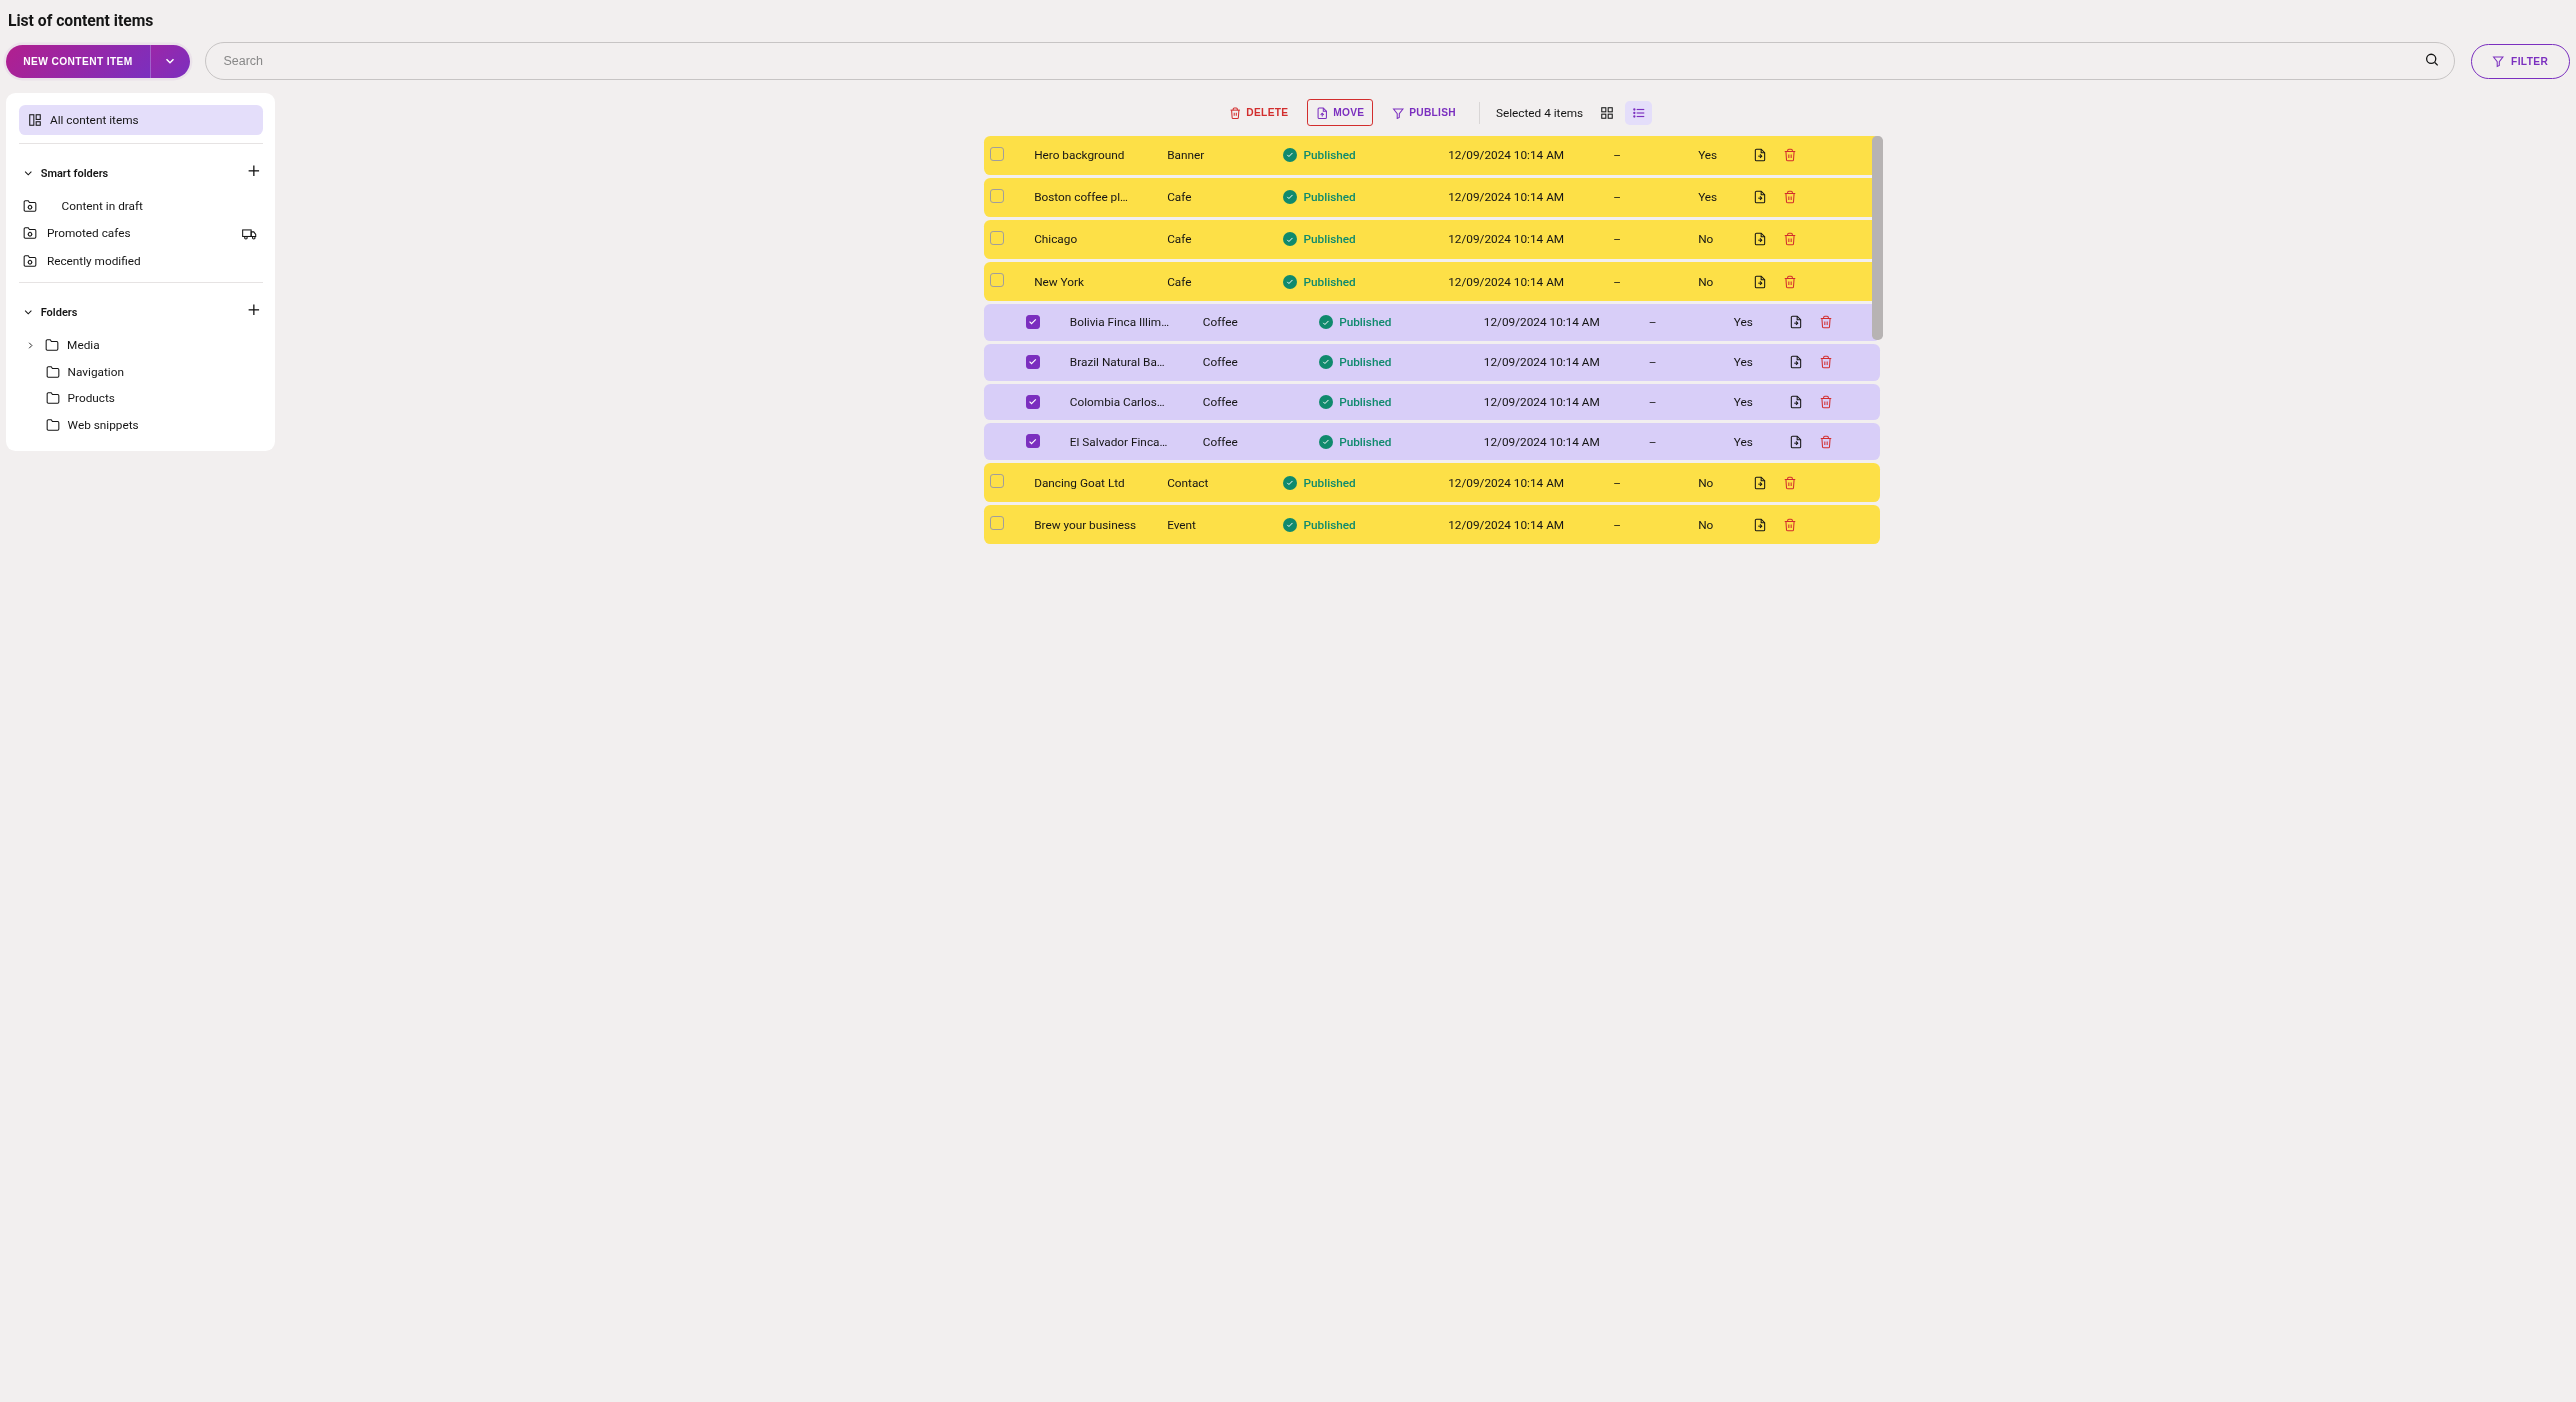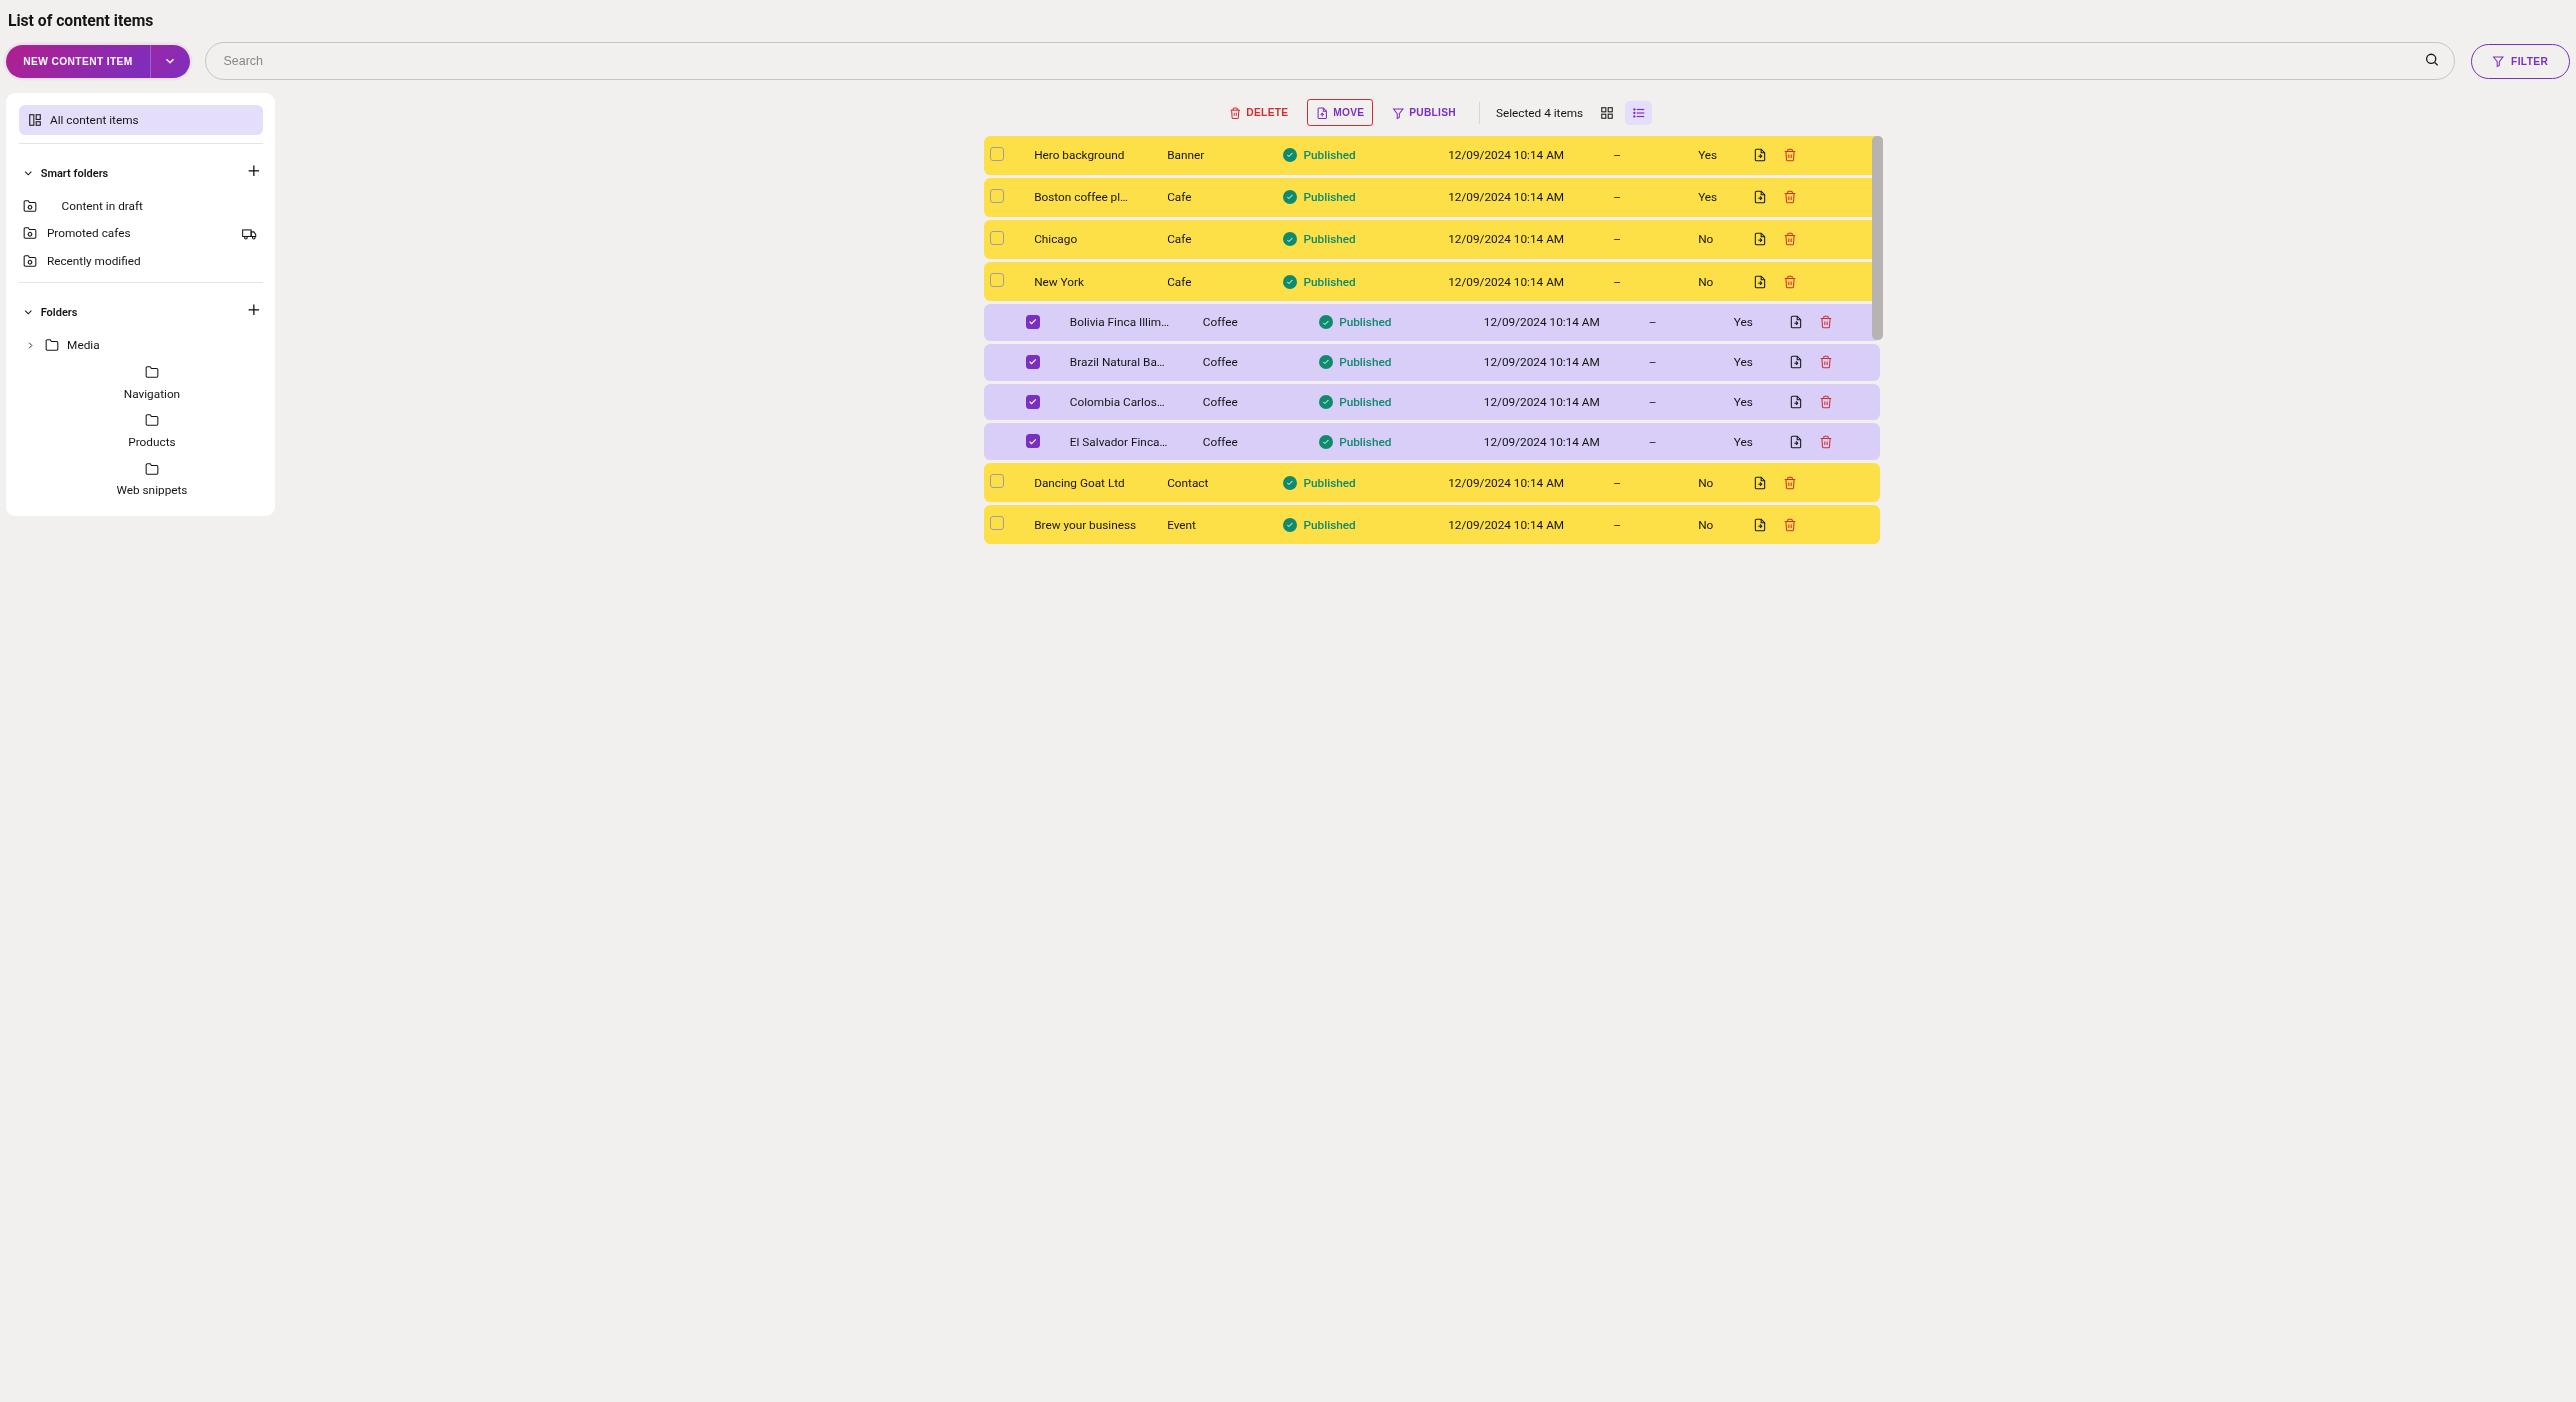--- a/index.html
+++ b/index.html
@@ -27,21 +27,21 @@
 
 .sidebar { width: 269px; background: #fff; border-radius: 9.4px; padding: 12.5px; }
 .side-active { background: #e4defa; border-radius: 6.3px; padding: 7.8px 9.4px; display: flex; gap: 7.8px; align-items: center; font-size: 11.8px; }
 .side-section-header { display: flex; align-items: center; justify-content: space-between; padding: 7.8px 0 7.8px 3.1px; margin-top: 9.4px; }
 .side-section-title { display: flex; gap: 6.3px; align-items: center; font-weight: 600; font-size: 11px; }
 .side-item { display: flex; gap: 9.4px; align-items: center; padding: 6.3px 4.7px; font-size: 11.8px; }
 .side-item.has-trailing { justify-content: space-between; }
 .side-divider { border: none; border-top: 0.8px solid #e6e3e3; margin: 7.8px 0; }
 .plus-btn { background: none; border: none; cursor: pointer; padding: 1.6px; font-size: 17px; font-weight: 400; }
 .folder-row { display: flex; gap: 7.8px; align-items: center; padding: 6.3px 4.7px 6.3px 4.7px; font-size: 11.8px; }
-.folder-row.nested { padding-left: 27px; flex-direction: column; }
+.folder-row.nested { padding-left: 27px; }
 .expand-icon { width: 14px; display:inline-flex; justify-content:center; }
 
 .content { flex: 1; display: flex; flex-direction: column; align-items: center; }
 
 .bulkbar { display: flex; align-items: center; gap: 11px; padding: 6.3px 3.1px 9.4px 12.5px; }
 .bulk-btn { display: flex; gap: 4.7px; align-items: center; background: none; border: none; font-weight: 700; font-size: 10.2px; letter-spacing: 0.3px; padding: 6.3px 7.8px; cursor: pointer; border-radius: 3.1px; }
 .bulk-delete { color: #d22d2d; }
 .bulk-move { color: #7b2fbf; border: 0.8px solid #d22d2d; }
 .bulk-publish { color: #7b2fbf; }
 .bulk-sep { width: 0.8px; height: 22px; background: #d9d6d6; margin: 0 4.7px; }

